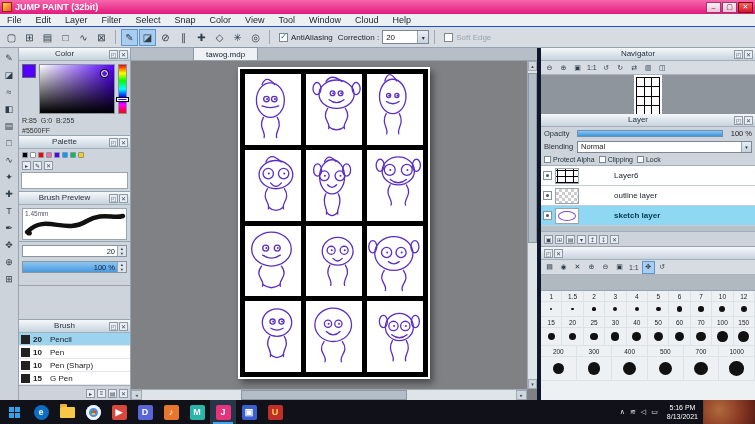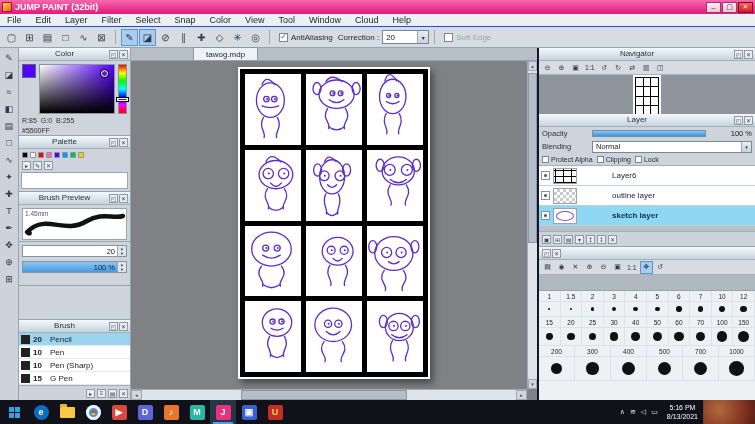--- a/index.html
+++ b/index.html
@@ -32,21 +32,21 @@
   .combo .arrow{width:11px;background:linear-gradient(#e8eef4,#c6d2de);border-left:1px solid #9aa6b2;font-size:6px;display:flex;align-items:center;justify-content:center;color:#334;}
   .disabled-label{color:#9aa4ae !important;}
 
   
   .main{flex:1;display:flex;min-height:0;}
 
   .toolstrip{width:19px;background:#ccd3da;border-right:1px solid #97a3af;display:flex;flex-direction:column;align-items:center;padding-top:2px;gap:1px;flex:none;}
   .tool-btn{width:16px;height:16px;display:flex;align-items:center;justify-content:center;font-size:9px;color:#2f3c49;border:1px solid transparent;}
 
   .left-col{width:112px;border-right:1px solid #97a3af;background:#cdd4db;display:flex;flex-direction:column;flex:none;}
-  .right-col{width:218px;border-left:2px solid #0f172a;background:#cdd4db;display:flex;flex-direction:column;flex:none;}
+  .right-col{width:218px;border-left:4px solid #0f172a;background:#cdd4db;display:flex;flex-direction:column;flex:none;}
 
   .panel{border-bottom:1px solid #97a3af;display:flex;flex-direction:column;flex:none;}
   .panel-header{height:13px;background:linear-gradient(#f4f8fb,#c8d3dd);border-bottom:1px solid #a2aeba;display:flex;align-items:center;font-size:8px;color:#26323e;padding:0 2px;flex:none;}
   .panel-title{flex:1;text-align:center;line-height:12px;}
   .hbtn{width:9px;height:9px;border:1px solid #8e9aa6;background:#e8eef4;font-size:6px;display:flex;align-items:center;justify-content:center;color:#445;margin-left:1px;flex:none;}
 
   
   .color-body{padding:3px;display:flex;flex-direction:column;gap:3px;}
   .swatch-main{width:14px;height:14px;border:1px solid #5a6672;}
   .pick-row{display:flex;gap:3px;}
@@ -106,21 +106,21 @@
   
   .nav-btns,.ref-btns{height:15px;background:#d6dce2;display:flex;align-items:center;gap:1px;padding:0 2px;border-bottom:1px solid #aab4be;}
   .mini-btn{min-width:13px;height:13px;padding:0 1px;display:flex;align-items:center;justify-content:center;font-size:7px;color:#2f3c49;border:1px solid transparent;}
   .mini-btn.active{background:#a8cdf0;border-color:#5a96d0;}
   .nav-thumb-area{flex:1;background:#8e959c;display:flex;align-items:center;justify-content:center;}
   .nav-page{width:28px;height:42px;background:#fff;padding:2px;}
   .mini-grid{width:100%;height:100%;background:#000;display:grid;grid-template-columns:repeat(3,1fr);grid-template-rows:repeat(4,1fr);gap:1px;padding:1px;}
   .mini-cell{background:#fff;}
 
   
-  .lp-row{height:13px;display:flex;align-items:center;font-size:7.5px;padding:0 3px;gap:20px;}
+  .lp-row{height:13px;display:flex;align-items:center;font-size:7.5px;padding:0 3px;gap:3px;}
   .lp-label{width:30px;flex:none;color:#26323e;}
   .op-bar{flex:1;height:7px;background:linear-gradient(#8cc6f2,#3f94dd);border:1px solid #6a90b2;}
   .op-val{width:26px;text-align:right;flex:none;}
   .blend-select{flex:1;height:12px;background:#fff;border:1px solid #7a8794;display:flex;align-items:center;font-size:7.5px;}
   .blend-select .val{flex:1;padding-left:3px;}
   .blend-select .arrow{width:10px;height:100%;background:linear-gradient(#e8eef4,#c6d2de);border-left:1px solid #9aa6b2;font-size:5px;display:flex;align-items:center;justify-content:center;}
   .lp-checks{height:12px;display:flex;align-items:center;gap:4px;font-size:7px;padding:0 3px;color:#26323e;}
   .lp-checks .chk{display:flex;align-items:center;gap:2px;}
   .chk .box{width:7px;height:7px;background:#fff;border:1px solid #7a8794;}
   .layer-list{height:66px;background:#b8c0c8;display:flex;flex-direction:column;overflow:hidden;border-top:1px solid #a2aeba;}

